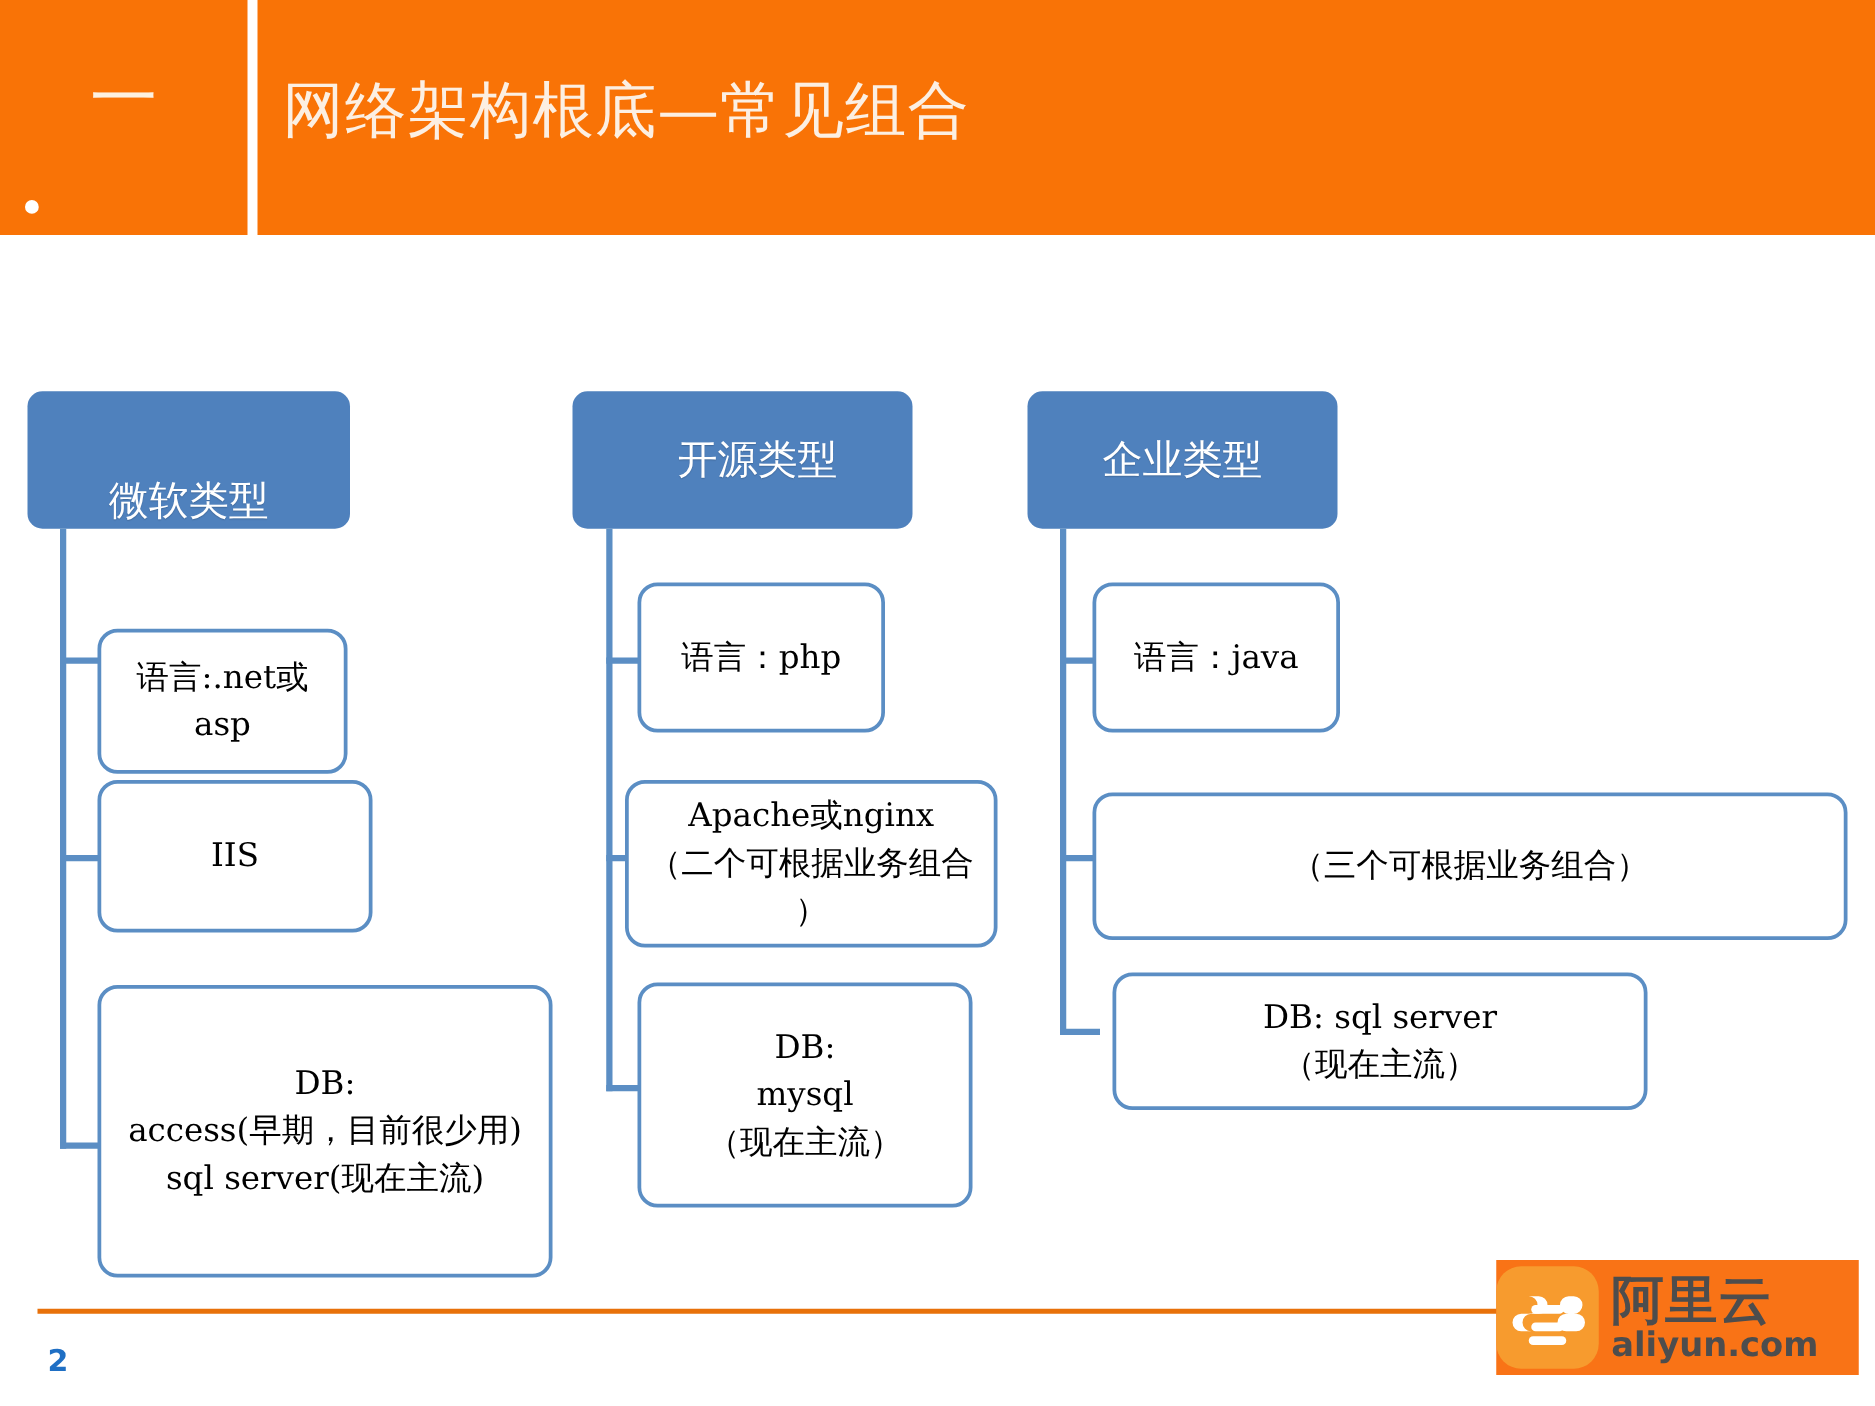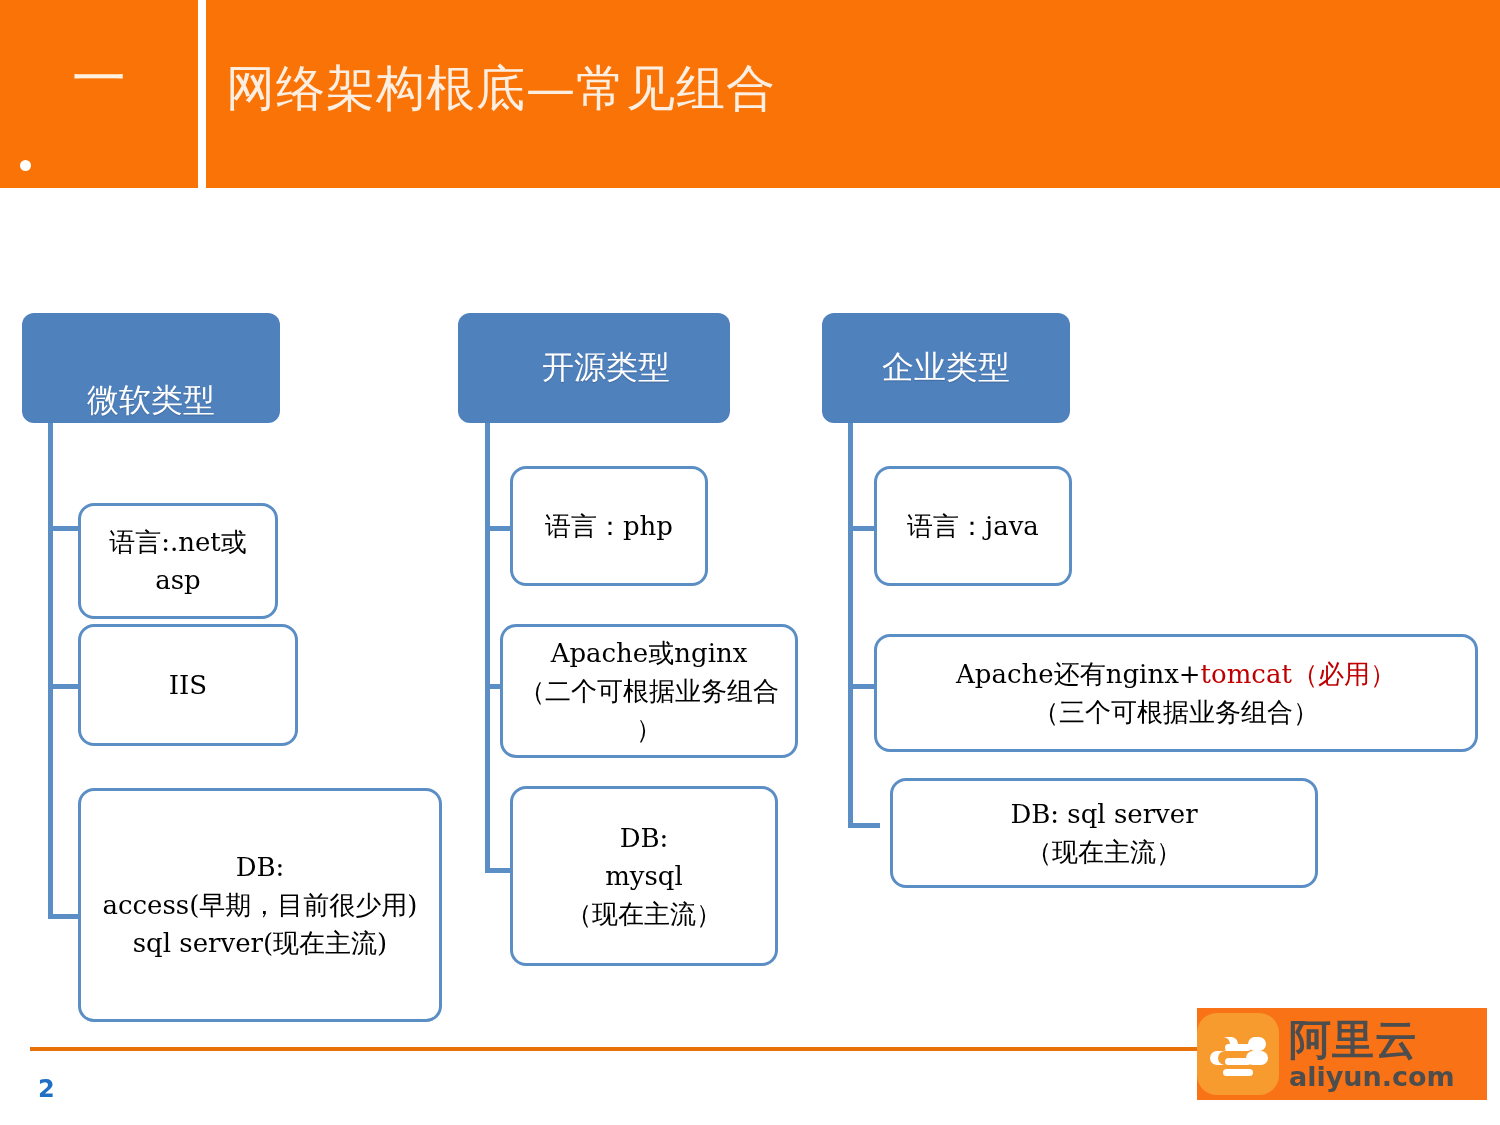--- a/index.html
+++ b/index.html
@@ -261,23 +261,20 @@
   <div class="hline" style="left:848px; top:823px; width:32px;"></div>
 
   <div class="node" style="left:874px; top:466px; width:198px; height:120px;">
     <div class="inner">
       <div>语言：java</div>
     </div>
   </div>
 
   <div class="node" style="left:874px; top:634px; width:604px; height:118px;">
     <div class="inner">
-      <div>
-        <span>Apache还有nginx+</span><span class="red">tomcat（必用）</span>
-      </div>
       <div>（三个可根据业务组合）</div>
     </div>
   </div>
 
   <div class="node" style="left:890px; top:778px; width:428px; height:110px;">
     <div class="inner">
       <div>DB:    sql server</div>
       <div>（现在主流）</div>
     </div>
   </div>

